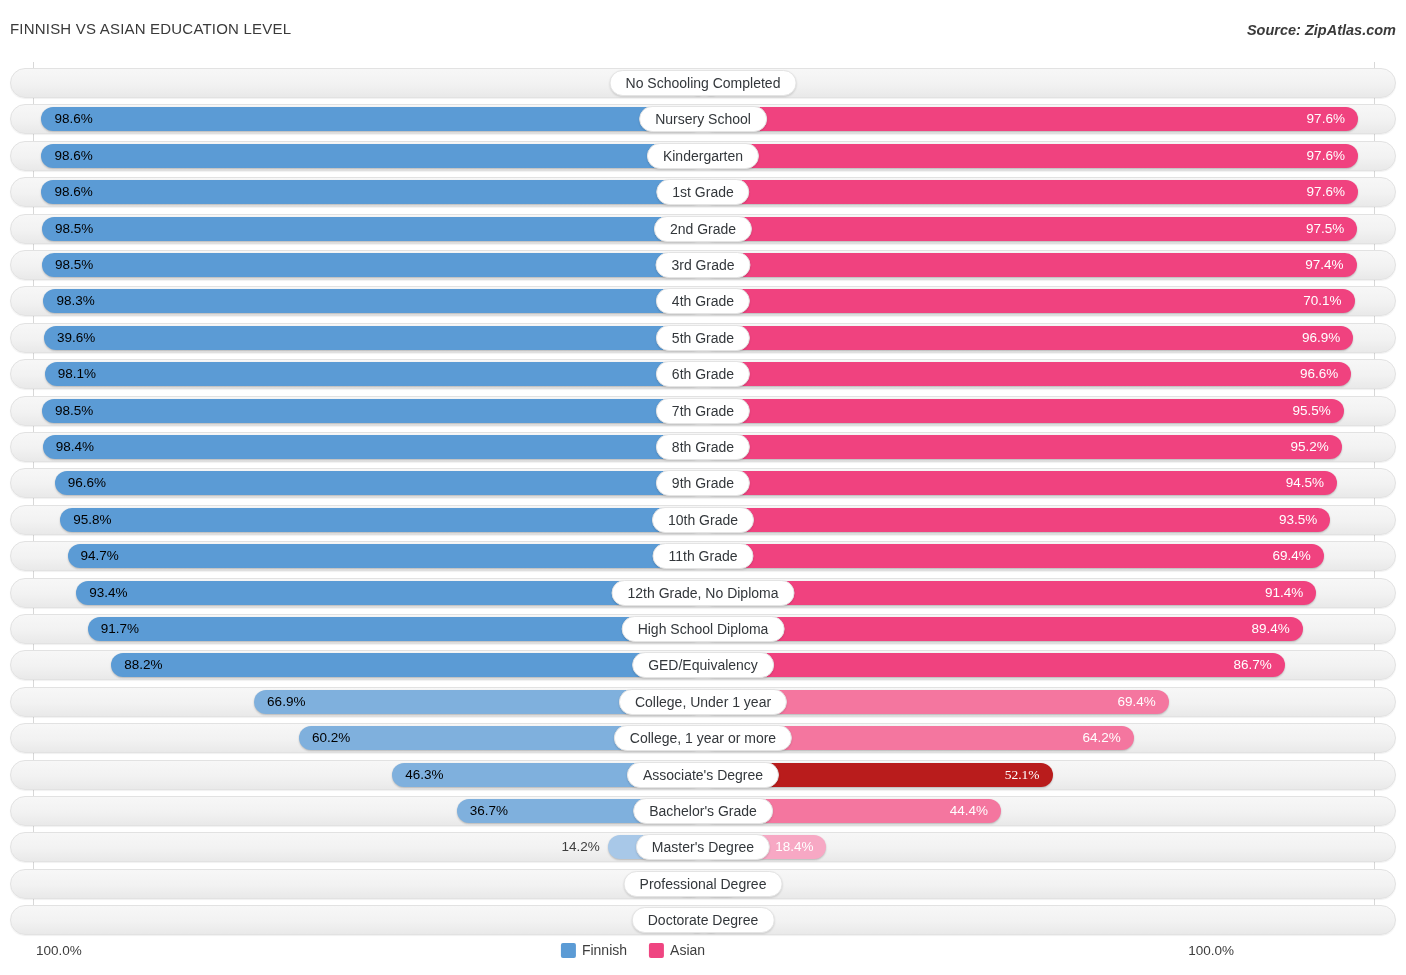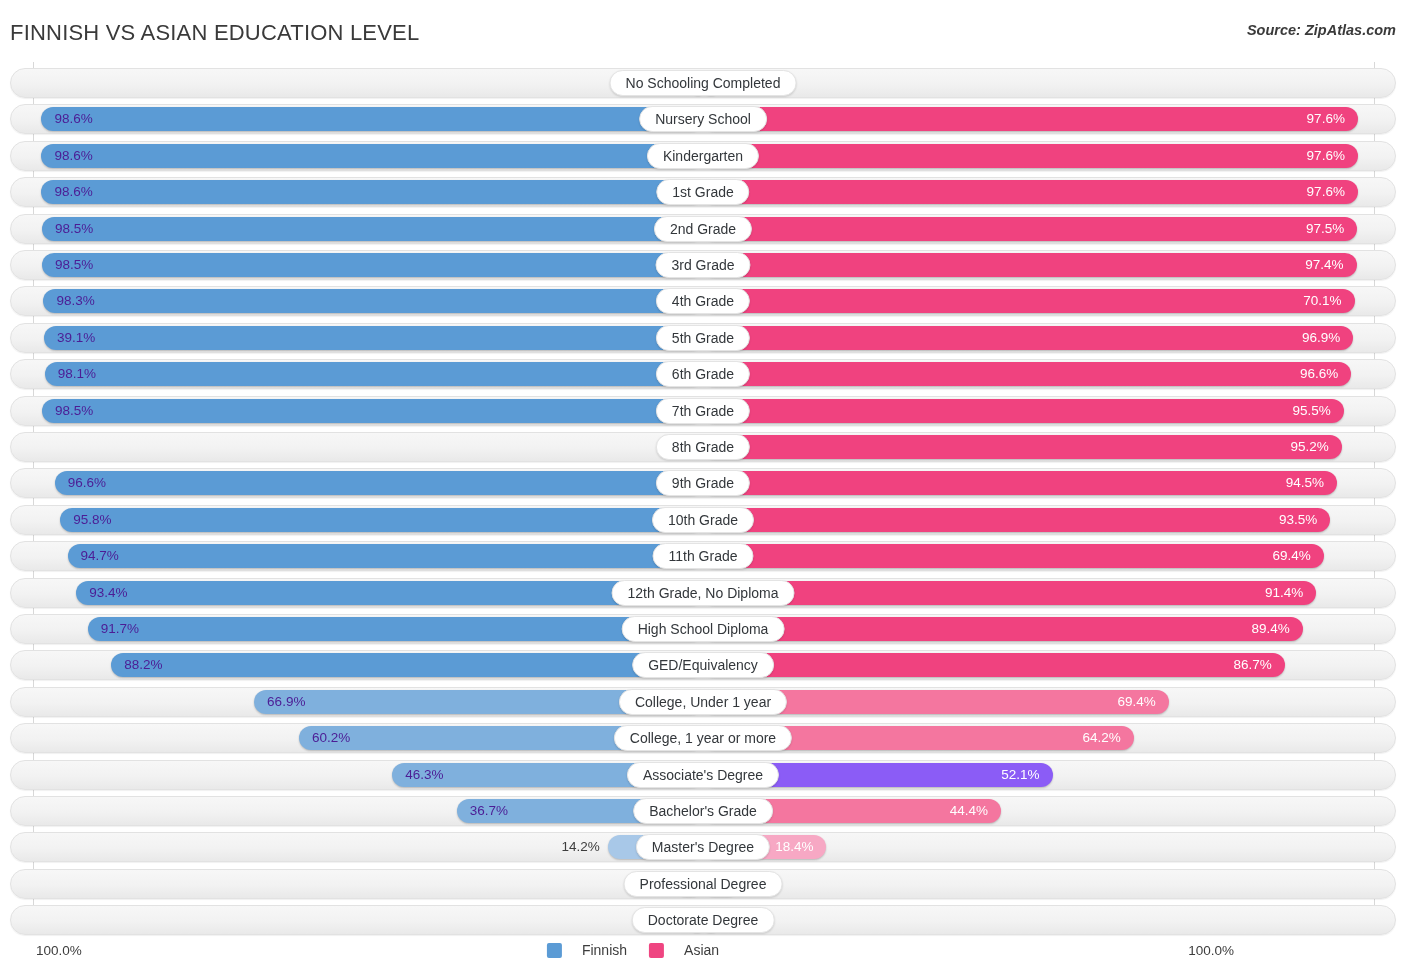--- a/index.html
+++ b/index.html
@@ -19,21 +19,21 @@
 
   
   #header {
     position: absolute;
     left: 0; top: 0;
     width: 1406px; height: 62px;
   }
   #chart-title {
     position: absolute;
     left: 10px; top: 20px;
-    font-size: 22px;
+    font-size: 15px;
     letter-spacing: 0.2px;
     color: #3a3a3a;
     white-space: nowrap;
   }
   #source-note {
     position: absolute;
     right: 10px; top: 22px;
     font-size: 14.5px;
     font-style: italic;
     font-weight: bold;
@@ -85,21 +85,21 @@
 
   .barlabel {
     position: absolute;
     top: 0;
     height: 24px;
     line-height: 24px;
     font-size: 13.5px;
     white-space: nowrap;
   }
   
-  .bar.left  .barlabel.inside  { left: 13px; color: #4c1d95; }
+  .bar.left  .barlabel.inside  { left: 13px; color: #000000; }
   .bar.right .barlabel.inside  { right: 13px; color: #ffffff; }
   
   .bar.left  .barlabel.outside { right: 100%; margin-right: 8px; color: #3d3d3d; }
   .bar.right .barlabel.outside { left: 100%; margin-left: 8px; color: #3d3d3d; }
 
   .center-pill {
     position: absolute;
     top: 2px;
     left: 50%;
     transform: translateX(-50%);
@@ -139,21 +139,21 @@
     left: 50%; top: 7px;
     transform: translateX(-50%);
     display: flex;
     align-items: center;
     gap: 22px;
     white-space: nowrap;
   }
   .legend-item {
     display: flex;
     align-items: center;
-    gap: 20px;
+    gap: 6px;
   }
   .legend-swatch {
     width: 15px; height: 15px;
     border-radius: 2px;
     display: inline-block;
   }
   .legend-text {
     font-size: 14px;
     color: #3d3d3d;
   }
@@ -238,21 +238,21 @@
             <span class="barlabel inside">98.3%</span>
           </div>
           <div class="bar right" style="width: 651.541px; background: rgb(240, 66, 127);">
             <span class="barlabel inside">70.1%</span>
           </div>
           <div class="center-pill">4th Grade</div>
         </div>
         <div class="row" style="top: 260.8px;">
           <div class="track"></div>
           <div class="bar left" style="width: 658.922px; background: rgb(91, 155, 213);">
-            <span class="barlabel inside">39.1%</span>
+            <span class="barlabel inside">39.6%</span>
           </div>
           <div class="bar right" style="width: 650.199px; background: rgb(240, 66, 127);">
             <span class="barlabel inside">96.9%</span>
           </div>
           <div class="center-pill">5th Grade</div>
         </div>
         <div class="row" style="top: 297.2px;">
           <div class="track"></div>
           <div class="bar left" style="width: 658.251px; background: rgb(91, 155, 213);">
             <span class="barlabel inside">98.1%</span>
@@ -267,20 +267,23 @@
           <div class="bar left" style="width: 660.935px; background: rgb(91, 155, 213);">
             <span class="barlabel inside">98.5%</span>
           </div>
           <div class="bar right" style="width: 640.805px; background: rgb(240, 66, 127);">
             <span class="barlabel inside">95.5%</span>
           </div>
           <div class="center-pill">7th Grade</div>
         </div>
         <div class="row" style="top: 370px;">
           <div class="track"></div>
+          <div class="bar left" style="width: 660.264px; background: rgb(91, 155, 213);">
+            <span class="barlabel inside">98.4%</span>
+          </div>
           <div class="bar right" style="width: 638.792px; background: rgb(240, 66, 127);">
             <span class="barlabel inside">95.2%</span>
           </div>
           <div class="center-pill">8th Grade</div>
         </div>
         <div class="row" style="top: 406.4px;">
           <div class="track"></div>
           <div class="bar left" style="width: 648.186px; background: rgb(91, 155, 213);">
             <span class="barlabel inside">96.6%</span>
           </div>
@@ -357,21 +360,21 @@
           <div class="bar right" style="width: 430.782px; background: rgb(244, 118, 159);">
             <span class="barlabel inside">64.2%</span>
           </div>
           <div class="center-pill">College, 1 year or more</div>
         </div>
         <div class="row" style="top: 697.6px;">
           <div class="track"></div>
           <div class="bar left" style="width: 310.673px; background: rgb(127, 176, 221);">
             <span class="barlabel inside">46.3%</span>
           </div>
-          <div class="bar right" style="width: 349.591px; background: #8b5cf6;">
+          <div class="bar right" style="width: 349.591px; background: #b91c1c; font-family: Liberation Serif, serif;">
             <span class="barlabel inside">52.1%</span>
           </div>
           <div class="center-pill">Associate's Degree</div>
         </div>
         <div class="row" style="top: 734px;">
           <div class="track"></div>
           <div class="bar left" style="width: 246.257px; background: rgb(127, 176, 221);">
             <span class="barlabel inside">36.7%</span>
           </div>
           <div class="bar right" style="width: 297.924px; background: rgb(244, 118, 159);">

